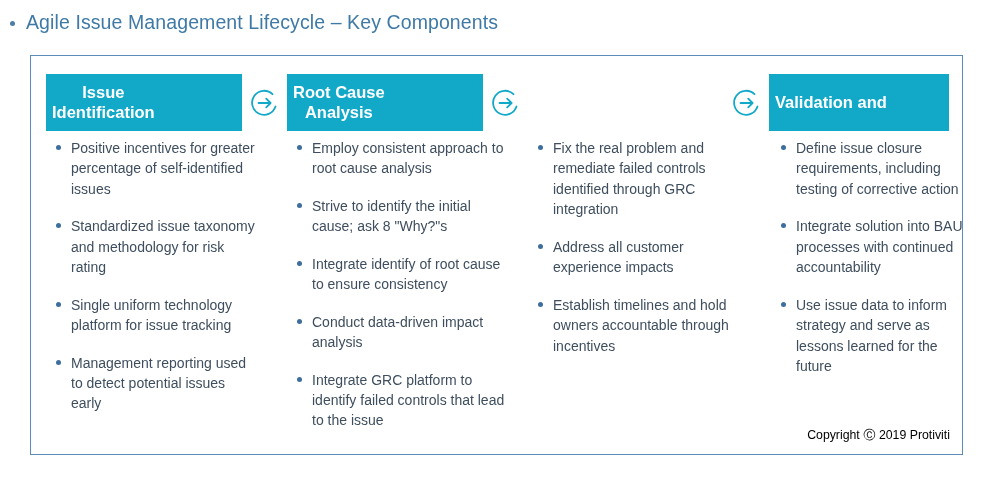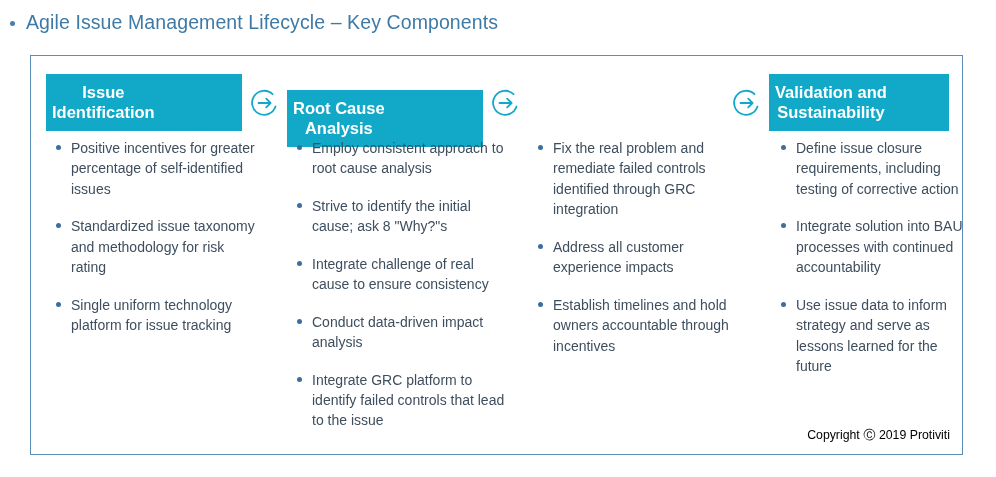--- a/index.html
+++ b/index.html
@@ -74,21 +74,21 @@
     box-sizing: border-box;
     padding: 0 6px;
   }
   .phase-title {
     font-size: 16.5px;
     font-weight: bold;
     line-height: 1.18;
     color: #ffffff;
   }
   .phase-box.b0 { left: 0px;   width: 196px; }
-  .phase-box.b1 { left: 241px; width: 196px; margin-top: 16px; }
+  .phase-box.b1 { left: 241px; width: 196px; }
   .phase-box.b2 { left: 482px; width: 196px; }
   .phase-box.b3 { left: 723px; width: 180px; }
 
   .arrow-connector {
     position: absolute;
     top: 13px;
     width: 32px;
     height: 32px;
   }
   .arrow-connector.a0 { left: 203px; }
@@ -188,54 +188,57 @@
       <svg viewBox="0 0 32 32" xmlns="http://www.w3.org/2000/svg">
         <path d="M26.5 19.5 A12 12 0 1 1 23.5 7.2" fill="none" stroke="#12a8c8" stroke-width="1.8" stroke-linecap="round"></path>
         <line x1="9.5" y1="16" x2="21" y2="16" stroke="#12a8c8" stroke-width="1.8" stroke-linecap="round"></line>
         <polyline points="17.2,11.6 21.6,16 17.2,20.4" fill="none" stroke="#12a8c8" stroke-width="1.8" stroke-linecap="round" stroke-linejoin="round"></polyline>
       </svg>
     </div>
 
     <div class="phase-box b3">
       <div class="phase-title">
         <span>Validation and</span><br>
-        <span>Sustainability</span>
       </div>
     </div>
   </div>
 
   <div id="phase-columns">
 
     <div class="phase-column c0">
       <div class="bullet-item">
         <span class="dot"></span>
         <span>Positive incentives for greater percentage of self-identified issues</span>
       </div>
       <div class="bullet-item">
         <span class="dot"></span>
         <span>Standardized issue taxonomy and methodology for risk rating</span>
       </div>
       <div class="bullet-item">
         <span class="dot"></span>
         <span>Single uniform technology platform for issue tracking</span>
       </div>
+      <div class="bullet-item">
+        <span class="dot"></span>
+        <span>Management reporting used to detect potential issues early</span>
+      </div>
     </div>
 
     <div class="phase-column c1">
       <div class="bullet-item">
         <span class="dot"></span>
         <span>Employ consistent approach to root cause analysis</span>
       </div>
       <div class="bullet-item">
         <span class="dot"></span>
         <span>Strive to identify the initial cause; ask 8 "Why?"s</span>
       </div>
       <div class="bullet-item">
         <span class="dot"></span>
-        <span>Integrate challenge of real cause to ensure consistency</span>
+        <span>Integrate identify of root cause to ensure consistency</span>
       </div>
       <div class="bullet-item">
         <span class="dot"></span>
         <span>Conduct data-driven impact analysis</span>
       </div>
       <div class="bullet-item">
         <span class="dot"></span>
         <span>Integrate GRC platform to identify failed controls that lead to the issue</span>
       </div>
     </div>

